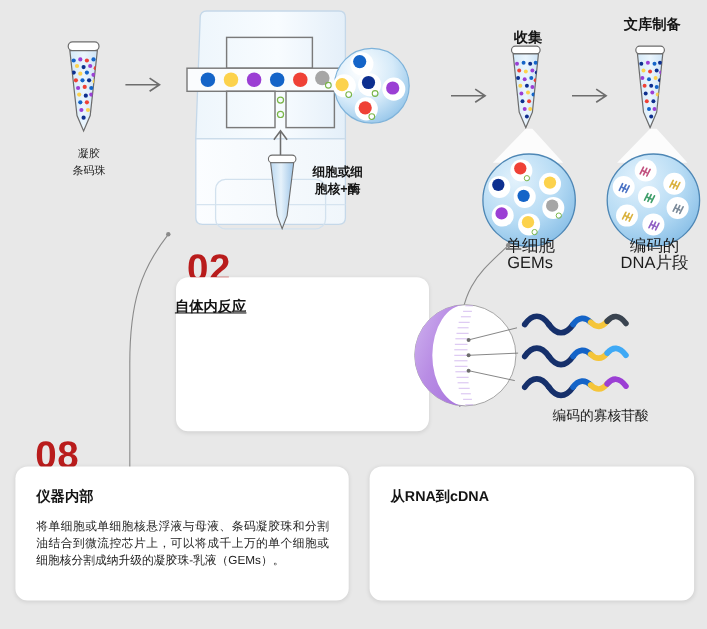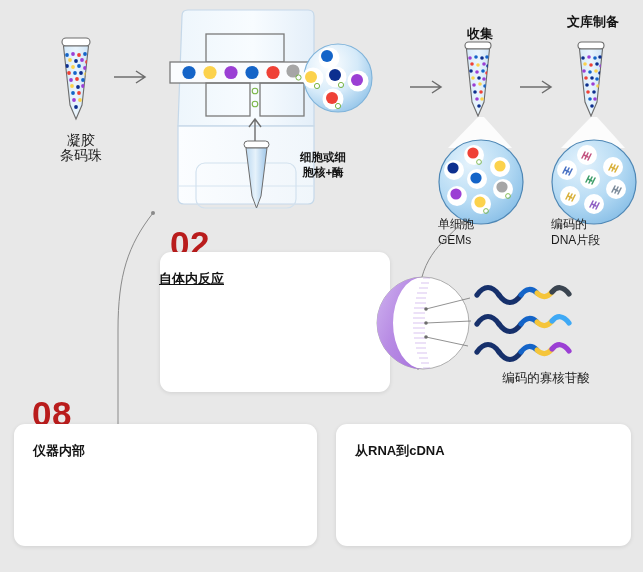--- a/index.html
+++ b/index.html
@@ -14,21 +14,21 @@
     width: 643px; height: 572px;
     background: #e8e8e8;
   }
   .abs { position: absolute; }
 
   
   .lbl {
     position: absolute;
     text-align: center;
     color: #1b1b1b;
-    font-size: 14px;
+    font-size: 10px;
     line-height: 15px;
     white-space: pre-line;
     font-weight: 500;
   }
   .toplbl { font-size: 13px; font-weight: 600; color: #141414; }
 
   
   .arrow { position: absolute; }
 
   
@@ -57,21 +57,22 @@
     font-size: 10.7px;
     line-height: 15.4px;
     color: #232323;
     text-align: justify;
     font-weight: 500;
   }
 
   
   .circlelabel {
     position: absolute;
-    font-size: 12px;
+    text-align: center;
+    font-size: 15px;
     line-height: 16px;
     color: #1b1b1b;
     font-weight: 500;
     white-space: pre-line;
   }
   .oligolabel {
     position: absolute;
     font-size: 12.5px;
     color: #1b1b1b;
     font-weight: 500;
@@ -207,21 +208,21 @@
         <circle cx="33" cy="33" r="6" fill="#0d2f8f"></circle>
       <circle cx="39" cy="43" r="2.6" fill="none" stroke="#7ab648" stroke-width="1"></circle>
       <circle cx="56" cy="39" r="10.5" fill="#fff"></circle>
         <circle cx="55" cy="38" r="6" fill="#9b3fd4"></circle>
       <circle cx="31" cy="57" r="10.5" fill="#fff"></circle>
         <circle cx="30" cy="56" r="6" fill="#ef4136"></circle>
       <circle cx="36" cy="64" r="2.6" fill="none" stroke="#7ab648" stroke-width="1"></circle>
     </g>
   </svg>
 
-  <div class="chiplabel" style="left:287px; top:150px; width:72px;">细胞或细
+  <div class="chiplabel" style="left:271px; top:150px; width:72px;">细胞或细
 胞核+酶</div>
 
   <svg class="arrow" style="left:408px; top:76px;" width="40" height="22">
     <path d="M2,11 L32,11 M24,5 L33,11 L24,17" fill="none" stroke="#6d6d6d" stroke-width="1.5"></path>
   </svg>
 
   <div class="lbl toplbl" style="left:437px; top:26px; width:86px;">收集</div>
   <svg class="abs" style="left:455px; top:40px;" width="52" height="88">
     <rect x="10" y="2" width="26" height="7" rx="3.5" fill="#fff" stroke="#6c6c6c" stroke-width="1.1"></rect>
     <path d="M11.5,9 L34.5,9 L29,62 Q23,76 23,76 Q23,76 17,62 Z" fill="url(#tubefill)" stroke="#6c6c6c" stroke-width="1.1"></path>
@@ -465,18 +466,19 @@
       <path d="M47,70 C52,63 58,63 63,68" stroke="#1464c8"></path>
       <path d="M63,68 C68,73 73,73 78,67" stroke="#f5c53a"></path>
       <path d="M78,67 C83,61 89,61 95,69" stroke="#9b3fd4"></path>
     </g>
   </svg>
   <div class="oligolabel" style="left:466px; top:370px; width:160px; text-align:center;">编码的寡核苷酸</div>
 
   <div class="stepnum" style="left:32px; top:396px;">08</div>
   <div class="card" style="left:14px; top:424px; width:303px; height:122px;"></div>
   <div class="cardtitle" style="left:33px; top:442px;">仪器内部</div>
+  <div class="cardbody" style="left:33px; top:472px; width:266px;">将单细胞或单细胞核悬浮液与母液、条码凝胶珠和分割油结合到微流控芯片上，可以将成千上万的单个细胞或细胞核分割成纳升级的凝胶珠-乳液（GEMs）。</div>
 
   <div class="stepnum" style="left:343px; top:396px;margin-top:28px;">03</div>
   <div class="card" style="left:336px; top:424px; width:295px; height:122px;"></div>
   <div class="cardtitle" style="left:355px; top:442px;">从RNA到cDNA</div>
 
 </div>
 
 </body></html>

